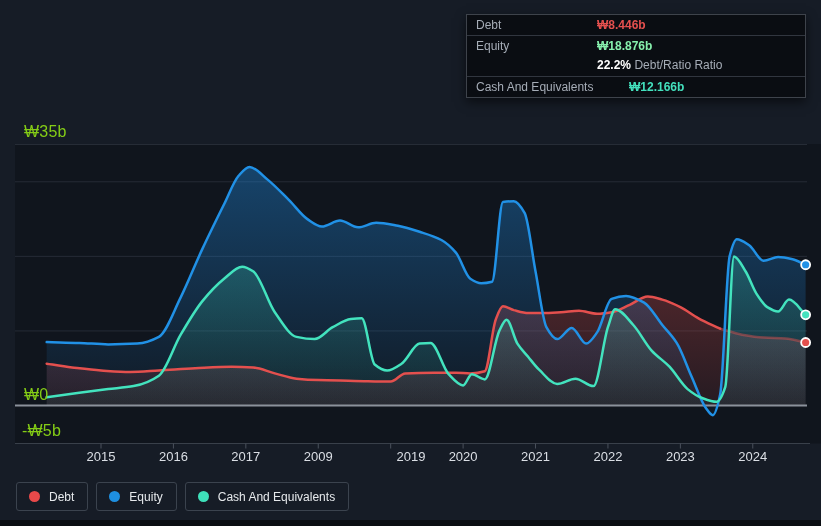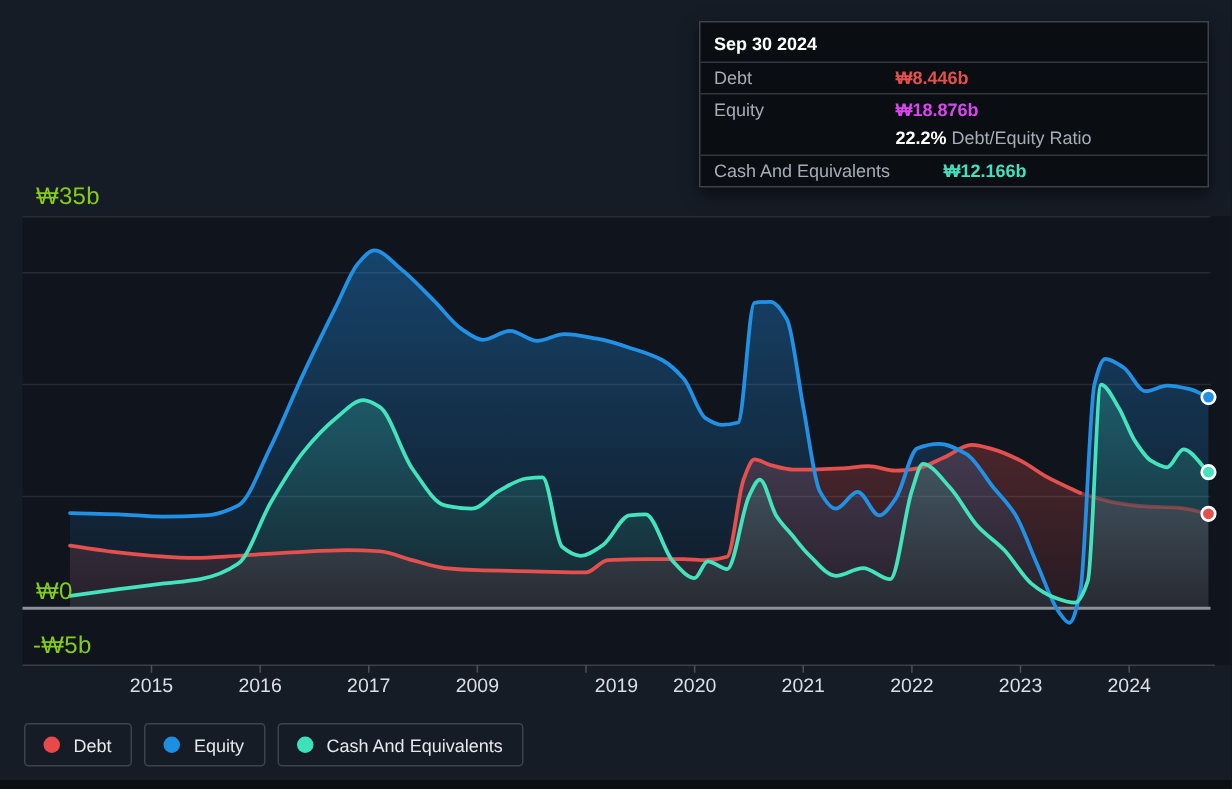--- a/index.html
+++ b/index.html
@@ -116,33 +116,32 @@
     <div class="x-label" style="left: 318.26px;">2009</div>
     <div class="x-label" style="left: 411px;">2019</div>
     <div class="x-label" style="left: 463.1px;">2020</div>
     <div class="x-label" style="left: 535.52px;">2021</div>
     <div class="x-label" style="left: 607.94px;">2022</div>
     <div class="x-label" style="left: 680.36px;">2023</div>
     <div class="x-label" style="left: 752.78px;">2024</div>
   </div>
 
 <div class="tooltip">
-  <div class="tt-title">Sep 30 2024</div>
   <div class="tt-row tt-row-divider">
     <span class="tt-label">Debt</span>
     <span class="tt-value" style="color: rgb(228, 80, 78);">₩8.446b</span>
   </div>
   <div class="tt-row">
     <span class="tt-label">Equity</span>
-    <span class="tt-value" style="color: #d946ef;">₩18.876b</span>
+    <span class="tt-value" style="color: #86efac;">₩18.876b</span>
   </div>
   <div class="tt-ratio">
     <span class="tt-ratio-value">22.2%</span>
     <span> </span>
-    <span class="tt-ratio-label">Debt/Equity Ratio</span>
+    <span class="tt-ratio-label">Debt/Ratio Ratio</span>
   </div>
   <div class="tt-row">
     <span class="tt-label">Cash And Equivalents</span>
     <span class="tt-value" style="color: rgb(67, 224, 189); margin-left: 32px;">₩12.166b</span>
   </div>
 </div>
 
 <div class="legend">
   <div class="legend-chip">
     <span class="legend-dot" style="background-color: rgb(232, 73, 74);"></span>

